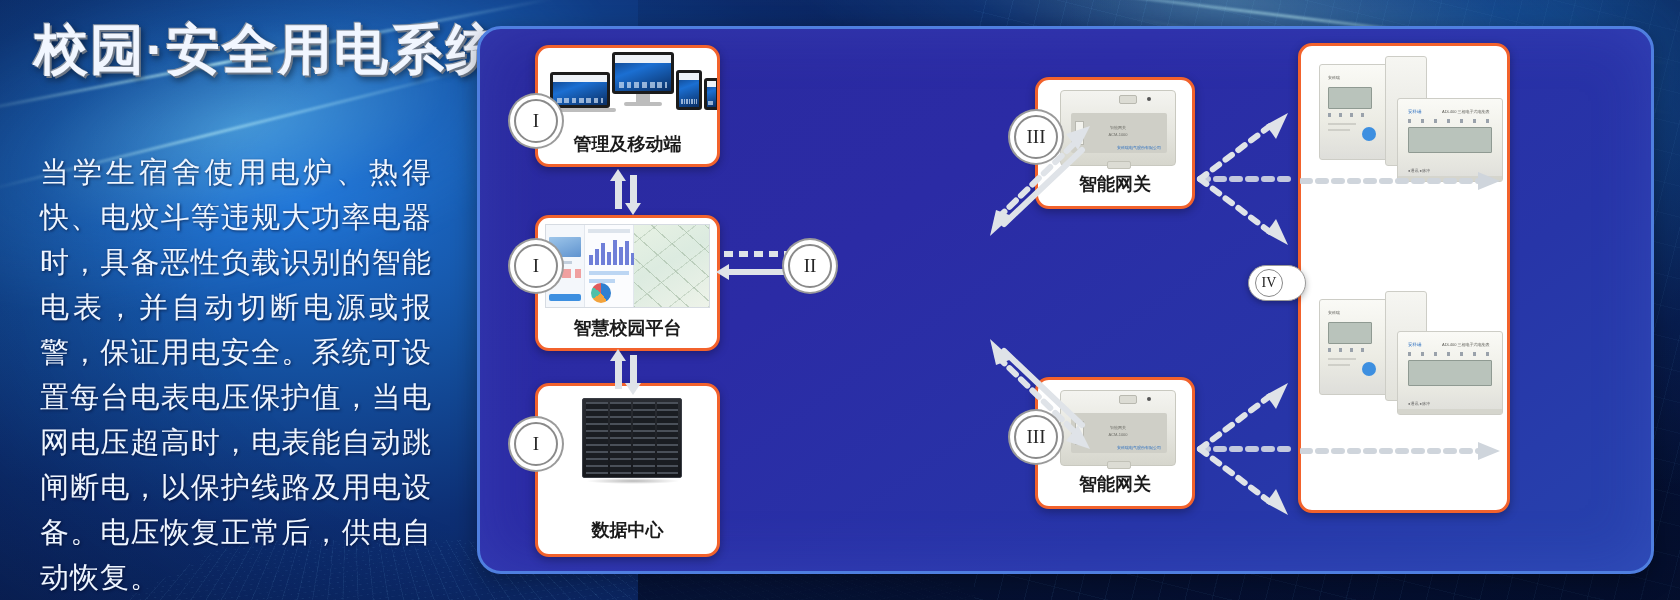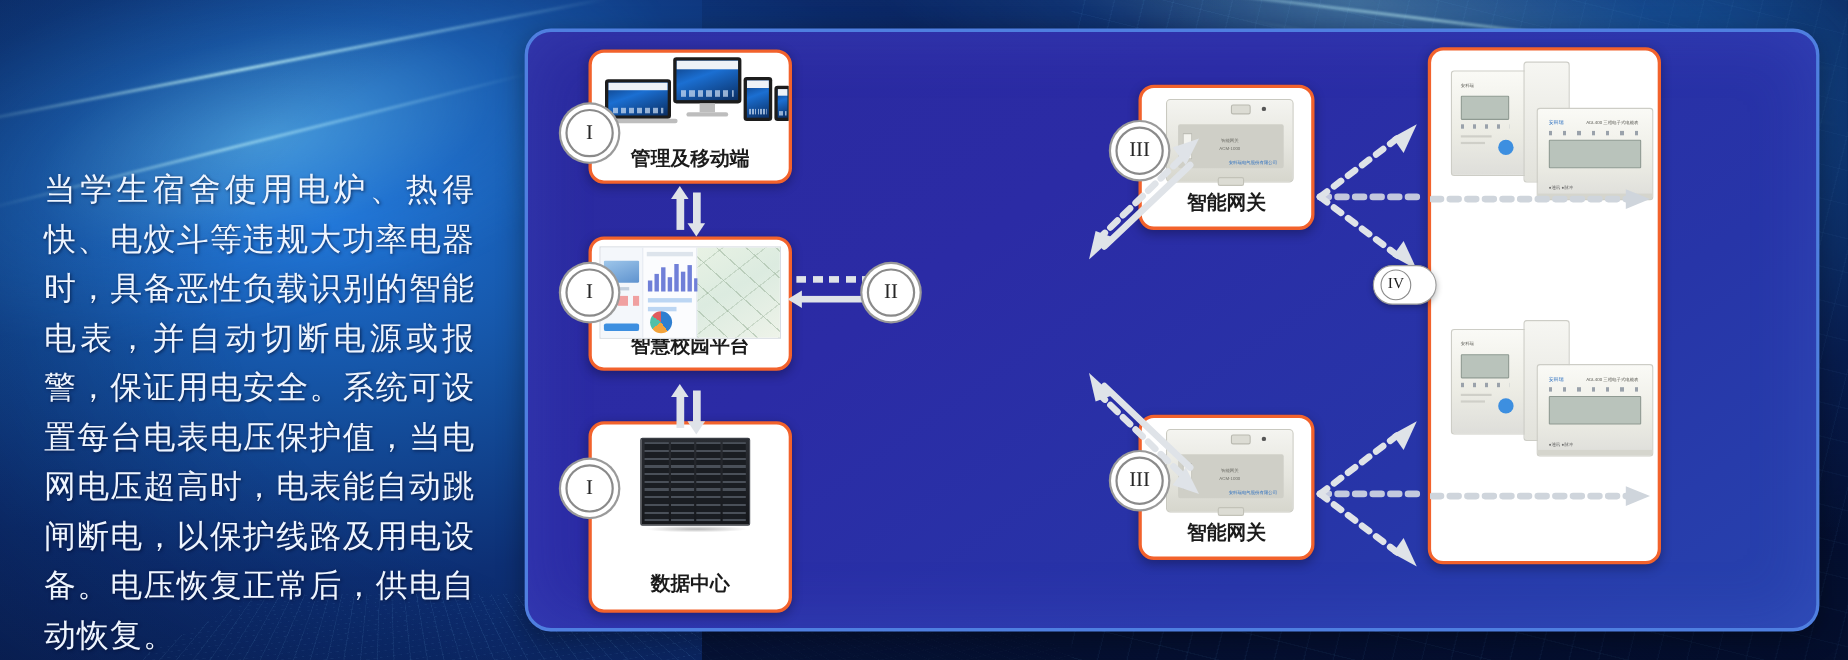--- a/index.html
+++ b/index.html
@@ -218,20 +218,21 @@
   <div class="bg-glow"></div>
   <div class="bg-glow2"></div>
   <div class="streak" style="left:-60px;top:56px;width:620px;transform:rotate(-11deg);"></div>
   <div class="streak" style="left:-30px;top:128px;width:520px;transform:rotate(-14deg);opacity:.7;"></div>
   <div class="streak" style="left:980px;top:20px;width:700px;transform:rotate(7deg);opacity:.75;"></div>
   <div class="streak" style="left:1120px;top:64px;width:560px;transform:rotate(10deg);opacity:.5;"></div>
   <div class="bg-vignette"></div>
 </div>
 
 <div id="left">
+  <div class="title">校园·安全用电系统</div>
   <div class="body-text">当学生宿舍使用电炉、热得快、电炆斗等违规大功率电器时，具备恶性负载识别的智能电表，并自动切断电源或报警，保证用电安全。系统可设置每台电表电压保护值，当电网电压超高时，电表能自动跳闸断电，以保护线路及用电设备。电压恢复正常后，供电自动恢复。</div>
 </div>
 
 <div id="panel">
 
   <div class="vbi" style="left:130px;top:140px;width:34px;height:46px;">
     <div class="ar-shaft" style="left:5px;top:8px;width:7px;height:32px;"></div>
     <div class="ar-head" style="left:0px;top:0px;border-left:8.5px solid transparent;border-right:8.5px solid transparent;border-bottom:12px solid #dfe3e8;"></div>
     <div class="ar-shaft" style="left:20px;top:6px;width:7px;height:32px;"></div>
     <div class="ar-head" style="left:15px;bottom:0px;border-left:8.5px solid transparent;border-right:8.5px solid transparent;border-top:12px solid #dfe3e8;"></div>
@@ -316,21 +317,21 @@
         <i class="screen-shot"></i>
       </div>
       <div class="monitor" style="left:166px;top:30px;width:15px;height:32px;">
         <i class="screen-shot"></i>
       </div>
     </div>
     <div class="card-label" style="padding-bottom:8px;">管理及移动端</div>
   </div>
   <div class="rn" style="left:34px;top:70px;">I</div>
 
-  <div class="card" style="left:55px;top:186px;width:185px;height:122px;">
+  <div class="card" style="left:55px;top:186px;width:185px;height:136px;">
     <div class="card-art">
       <div class="dash" style="left:7px;top:6px;right:7px;height:84px;">
         <div class="dash-l" style="position:relative;">
           <div style="position:absolute;left:3px;top:12px;right:3px;height:20px;background:linear-gradient(160deg,#9ec6ea,#5f93cf);border-radius:1px;"></div>
           <div style="position:absolute;left:3px;top:36px;width:60%;height:3px;background:#c3cfdd;"></div>
           <div style="position:absolute;left:3px;top:44px;right:3px;height:9px;background:repeating-linear-gradient(90deg,#f0a0a0 0 9px,transparent 9px 13px);"></div>
           <div style="position:absolute;left:3px;bottom:6px;right:3px;height:7px;background:#3d8fe0;border-radius:2px;"></div>
         </div>
         <div class="dash-m" style="position:relative;">
           <div style="position:absolute;left:3px;top:4px;right:3px;height:4px;background:#dde4ec;"></div>
@@ -443,17 +444,17 @@
         <div class="meter-lcd" style="left:10px;top:28px;width:84px;height:26px;"></div>
         <div style="position:absolute;left:10px;top:10px;font-size:4.5px;color:#2b6fc0;">安科瑞</div>
         <div style="position:absolute;left:44px;top:10px;font-size:4px;color:#5b5b55;">ADL400 三相电子式电能表</div>
         <div style="position:absolute;left:10px;top:20px;width:84px;height:4px;background:repeating-linear-gradient(90deg,#9aa2ab 0 3px,transparent 3px 13px);"></div>
         <div style="position:absolute;left:10px;bottom:8px;font-size:4px;color:#666;">●通讯  ●脉冲</div>
         <div class="meter-line" style="left:0;bottom:0;width:100%;height:5px;background:#d5d5cd;"></div>
       </div>
     </div>
   </div>
 
-  <div class="rn-pill" style="left:768px;top:212px;">
+  <div class="rn-pill" style="left:768px;top:236px;">
     <div class="mini">IV</div>
   </div>
 
 </div>
 
 </body></html>

